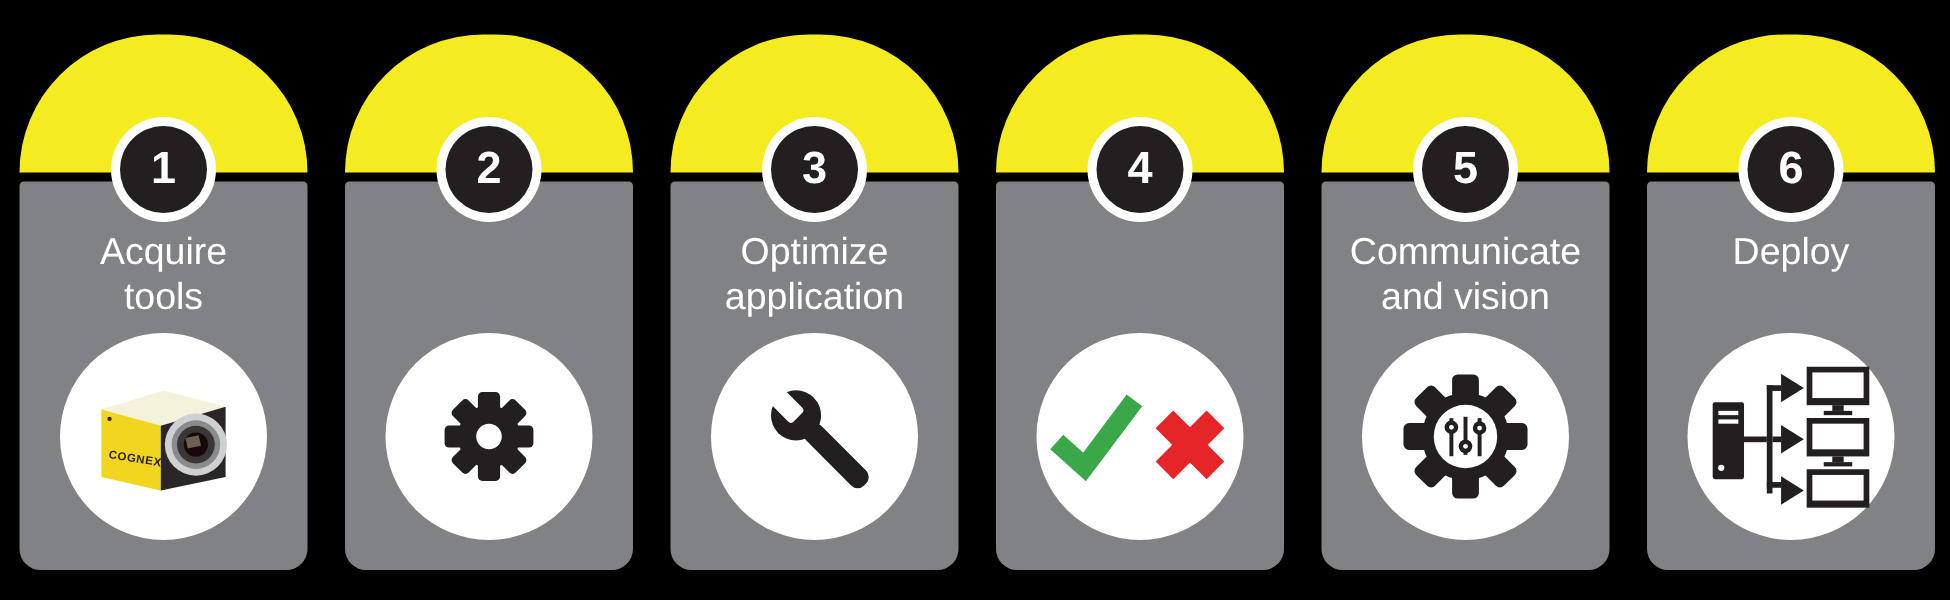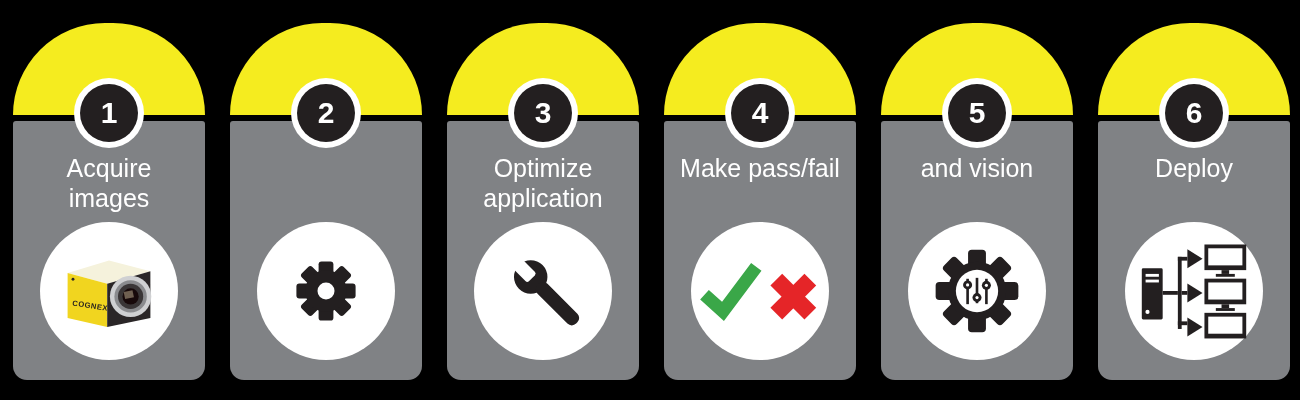--- a/index.html
+++ b/index.html
@@ -88,21 +88,21 @@
 <div class="board">
 
   <div class="card">
     <div class="dome"></div>
     <div class="card-body"></div>
     <div class="badge">
       <div class="badge-core">1</div>
     </div>
     <div class="label">
       <span>Acquire</span>
-      <span>images</span>
+      <span>tools</span>
     </div>
     <div class="icon-circle">
       <svg width="108" height="92" viewBox="0 0 120 100">
         <polygon points="14,30 60,16 106,28 58,42" style="fill:var(--camera-top,#f5f2dc)"></polygon>
         <polygon points="14,30 58,42 58,90 14,80" style="fill:var(--camera-yellow,#f1d51f)"></polygon>
         <polygon points="58,42 106,28 106,80 58,90" style="fill:#2a2627"></polygon>
         <circle cx="20" cy="37" r="1.6" fill="#2a2627"></circle>
         <text x="19" y="66" transform="rotate(9 19 66)" font-size="8.5" font-weight="bold" letter-spacing="0.5" style="fill:#231f20">COGNEX</text>
         <circle cx="84" cy="56" r="23" style="fill:var(--lens-silver,#cfd0d2)"></circle>
         <circle cx="84" cy="56" r="18" fill="#8a8b8e"></circle>
@@ -154,40 +154,40 @@
     </div>
   </div>
 
   <div class="card">
     <div class="dome"></div>
     <div class="card-body"></div>
     <div class="badge">
       <div class="badge-core">4</div>
     </div>
     <div class="label">
-      <span>Make pass/fail</span>
     </div>
     <div class="icon-circle">
       <svg width="126" height="74" viewBox="0 0 136 80">
         <path d="M8 44 L28 62 L64 14" fill="none" style="stroke:var(--pass-green,#3aa748)" stroke-width="14"></path>
         <g transform="translate(104,46) rotate(45)" style="fill:var(--fail-red,#e52528)">
           <rect x="-26" y="-9" width="52" height="18"></rect>
           <rect x="-9" y="-26" width="18" height="52"></rect>
         </g>
       </svg>
     </div>
   </div>
 
   <div class="card">
     <div class="dome"></div>
     <div class="card-body"></div>
     <div class="badge">
       <div class="badge-core">5</div>
     </div>
     <div class="label">
+      <span>Communicate</span>
       <span>and vision</span>
     </div>
     <div class="icon-circle">
       <svg width="94" height="94" viewBox="0 0 100 100">
         <g transform="translate(50,50)">
           <g style="fill:var(--icon-black,#231f20)">
             <rect x="-9.5" y="-44" width="19" height="88" rx="4"></rect>
             <rect x="-9.5" y="-44" width="19" height="88" rx="4" transform="rotate(45)"></rect>
             <rect x="-9.5" y="-44" width="19" height="88" rx="4" transform="rotate(90)"></rect>
             <rect x="-9.5" y="-44" width="19" height="88" rx="4" transform="rotate(135)"></rect>

